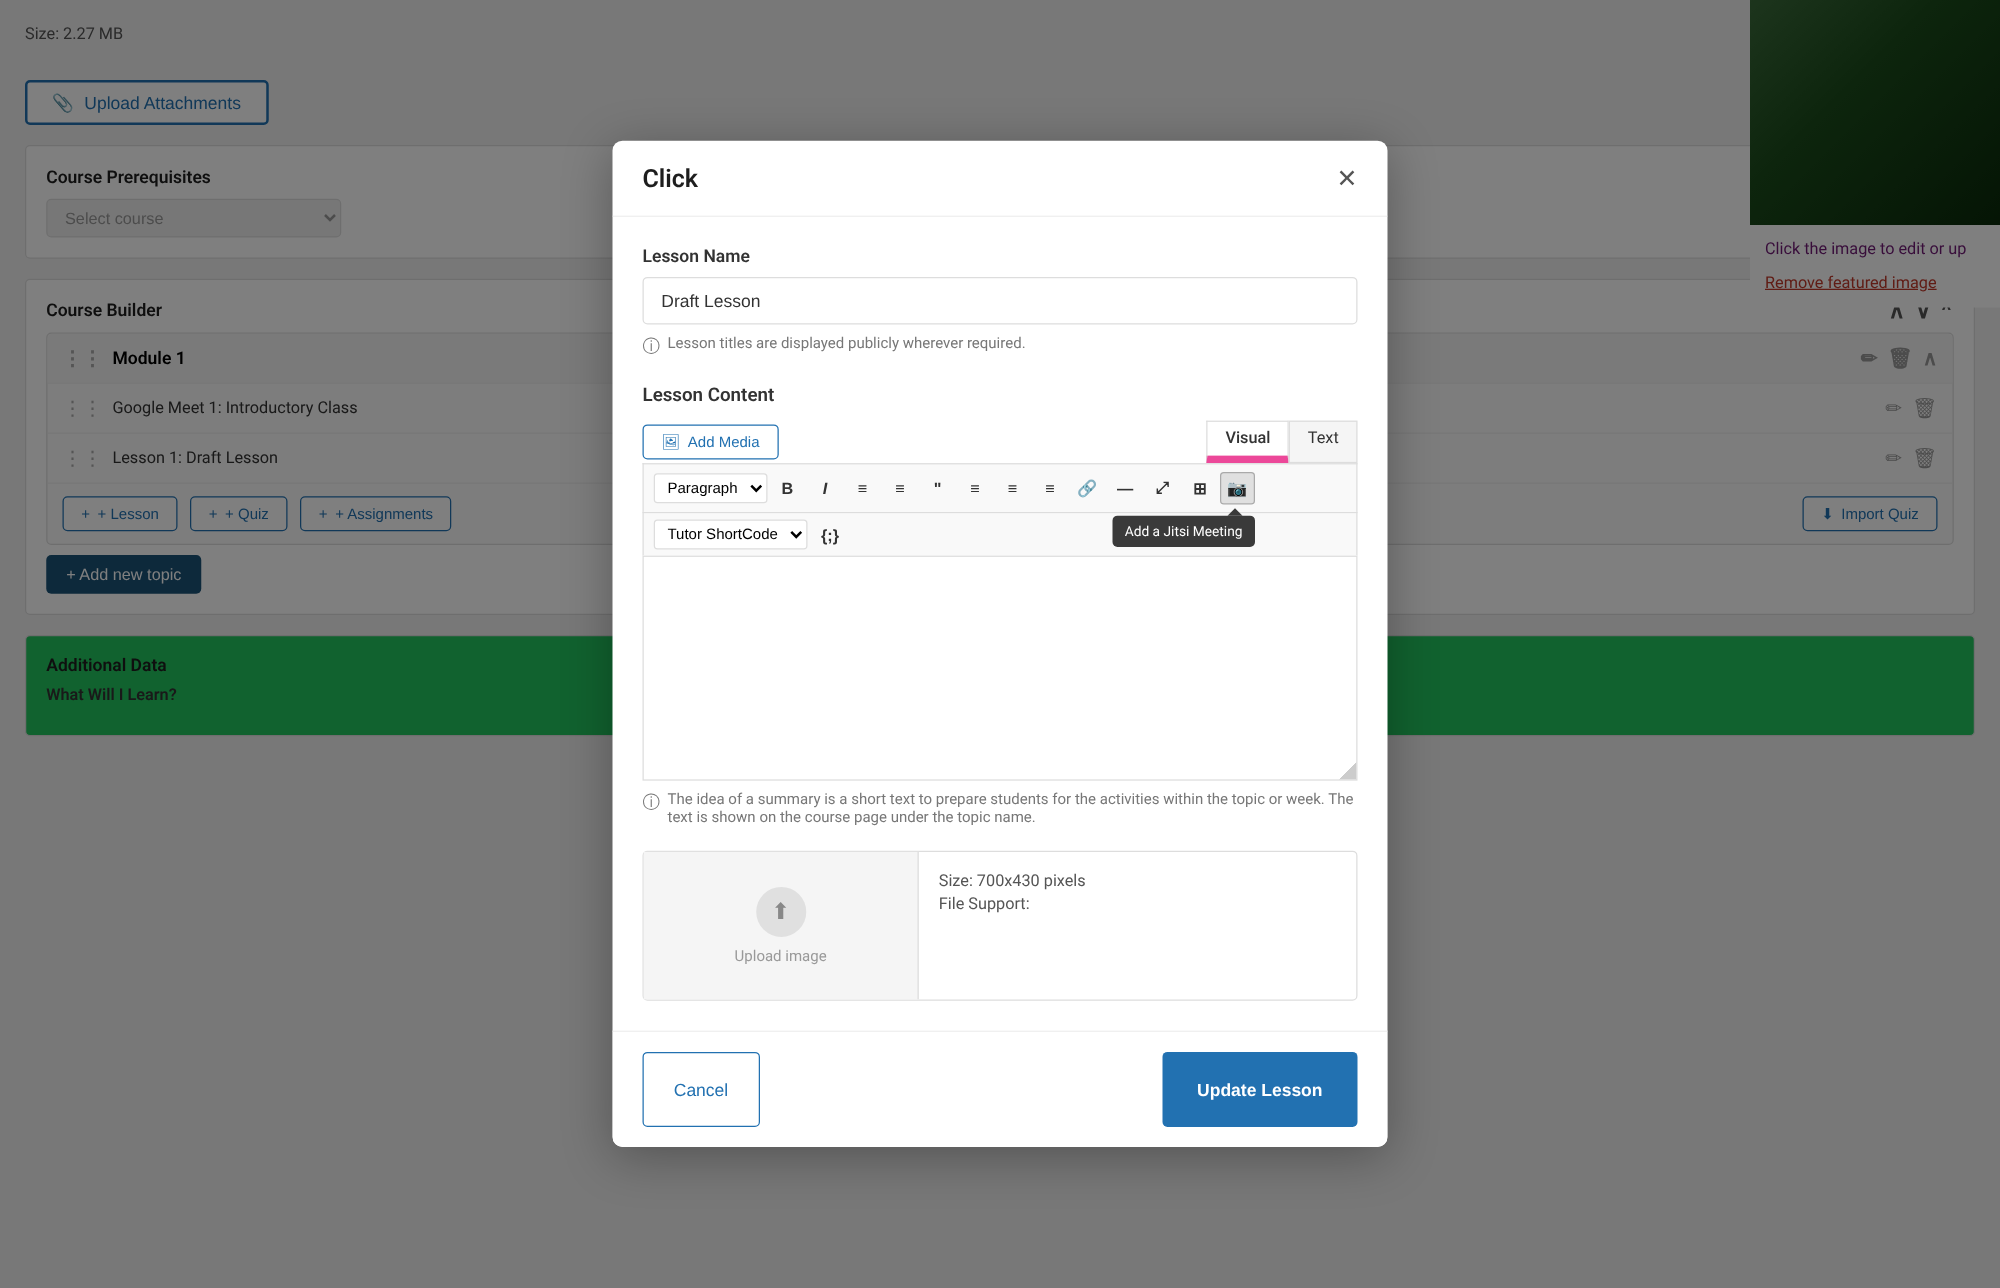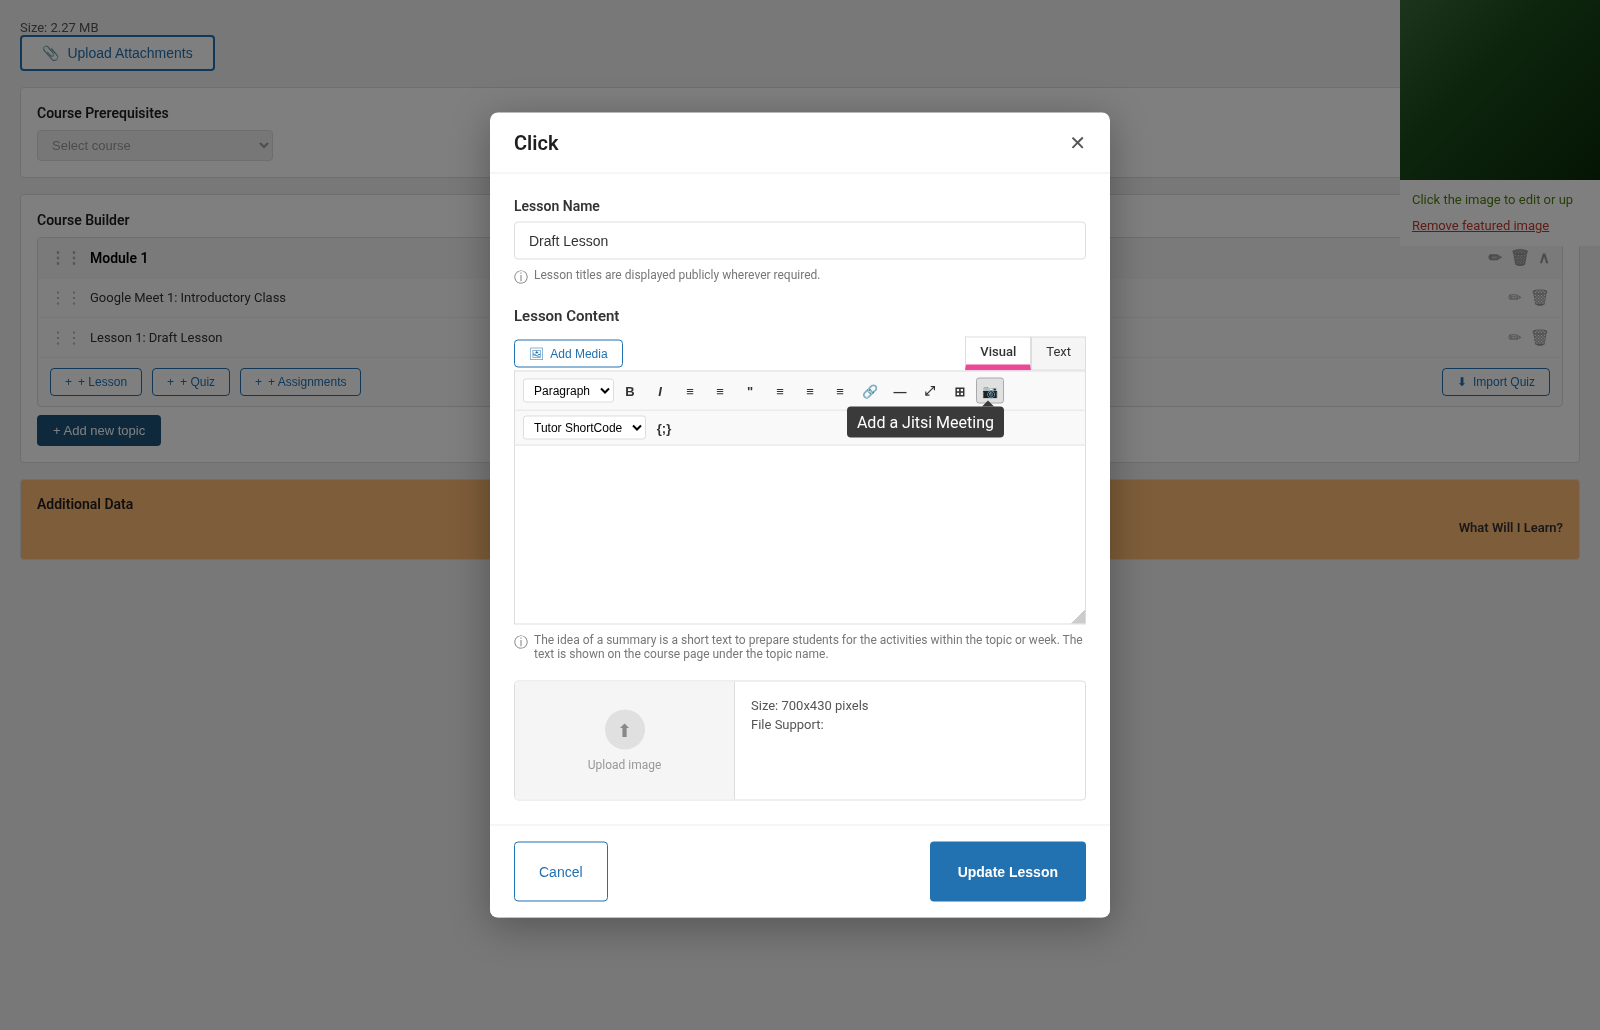--- a/index.html
+++ b/index.html
@@ -17,21 +17,21 @@
       position: absolute;
       inset: 0;
       background: #f0f0f1;
       padding: 20px;
     }
 
     .bg-top-bar {
       display: flex;
       align-items: center;
       gap: 12px;
-      margin-bottom: 0;
+      margin-bottom: 29px;
       color: #555;
       font-size: 13px;
     }
 
     .upload-btn {
       display: inline-flex;
       align-items: center;
       gap: 8px;
       padding: 8px 20px;
       border: 2px solid #2271b1;
@@ -179,42 +179,41 @@
       padding: 8px 16px;
       background: #1a5276;
       border-radius: 4px;
       color: white;
       font-size: 13px;
       cursor: pointer;
       border: none;
     }
 
     .additional-panel {
-      background: #fdba74;
+      background: #22c55e;
       border: 1px solid #ddd;
       border-radius: 4px;
       padding: 16px;
-      text-align: right;
     }
 
     .text-label {
       font-size: 13px;
       font-weight: 600;
       color: #333;
       margin-bottom: 8px;
     }
 
     .text-content {
       font-size: 13px;
       color: #555;
     }
 
     .right-sidebar-text {
       font-size: 13px;
-      color: #4d7c0f;
+      color: #701a75;
       margin-bottom: 8px;
     }
 
     .remove-link {
       color: #c0392b;
       font-size: 13px;
       text-decoration: underline;
       cursor: pointer;
     }
 
@@ -486,21 +485,21 @@
       font-size: 14px;
       cursor: pointer;
       font-weight: 600;
     }
 
     
     .tooltip-box {
       position: absolute;
       background: #3a3a3a;
       color: white;
-      font-size: 16px;
+      font-size: 11px;
       padding: 6px 10px;
       border-radius: 4px;
       white-space: nowrap;
       z-index: 300;
       bottom: -34px;
       right: 0;
     }
 
     .tooltip-box::before {
       content: '';

